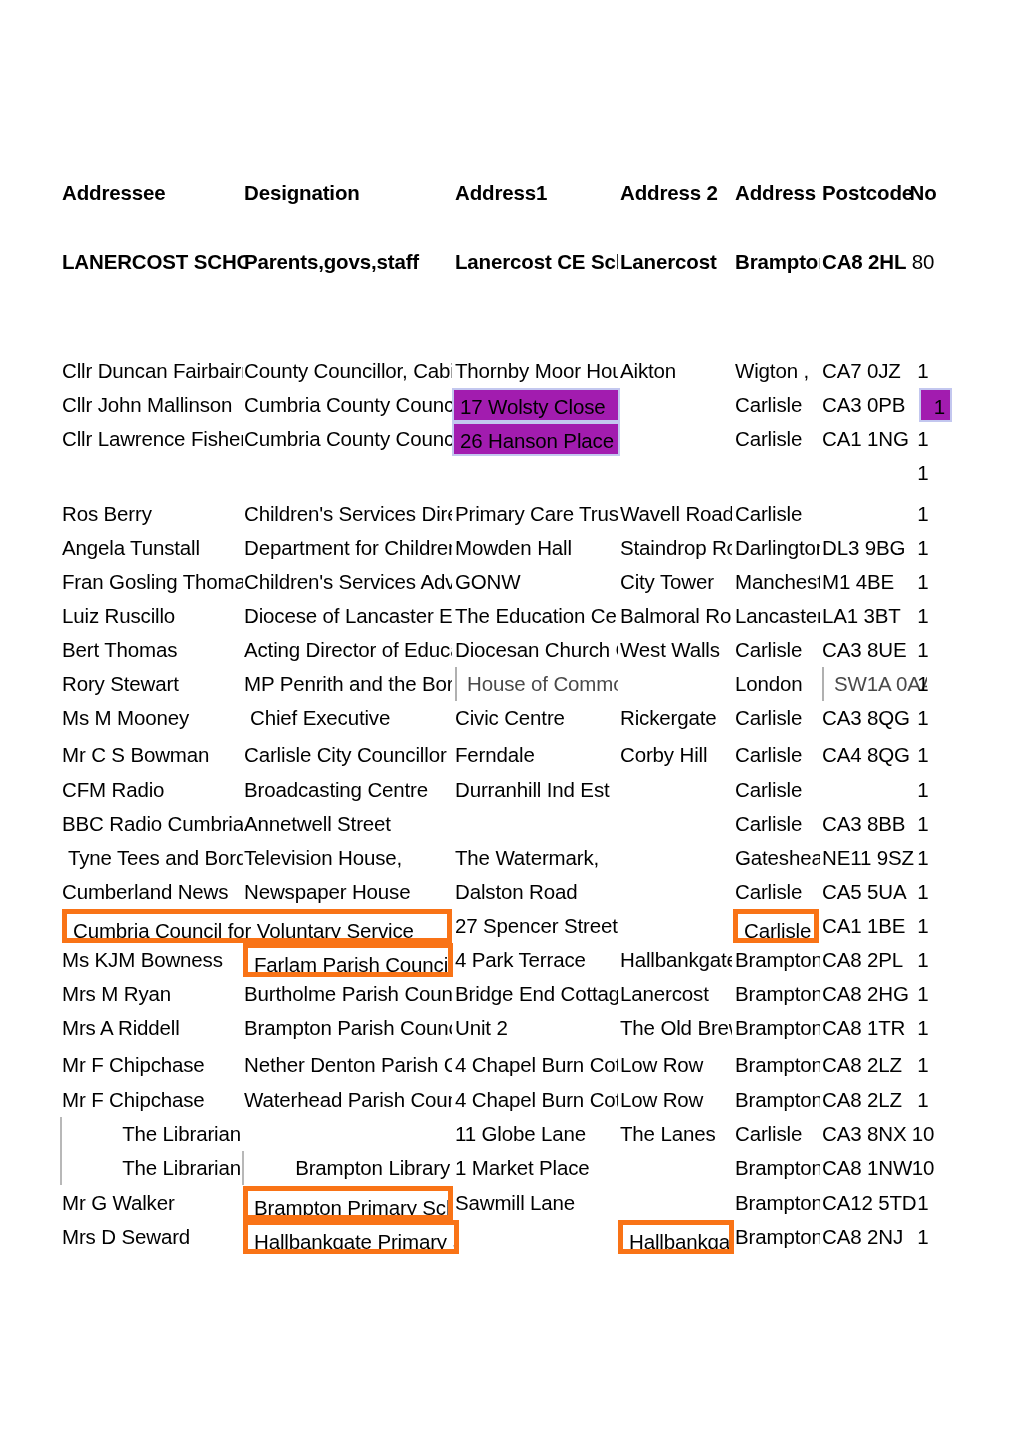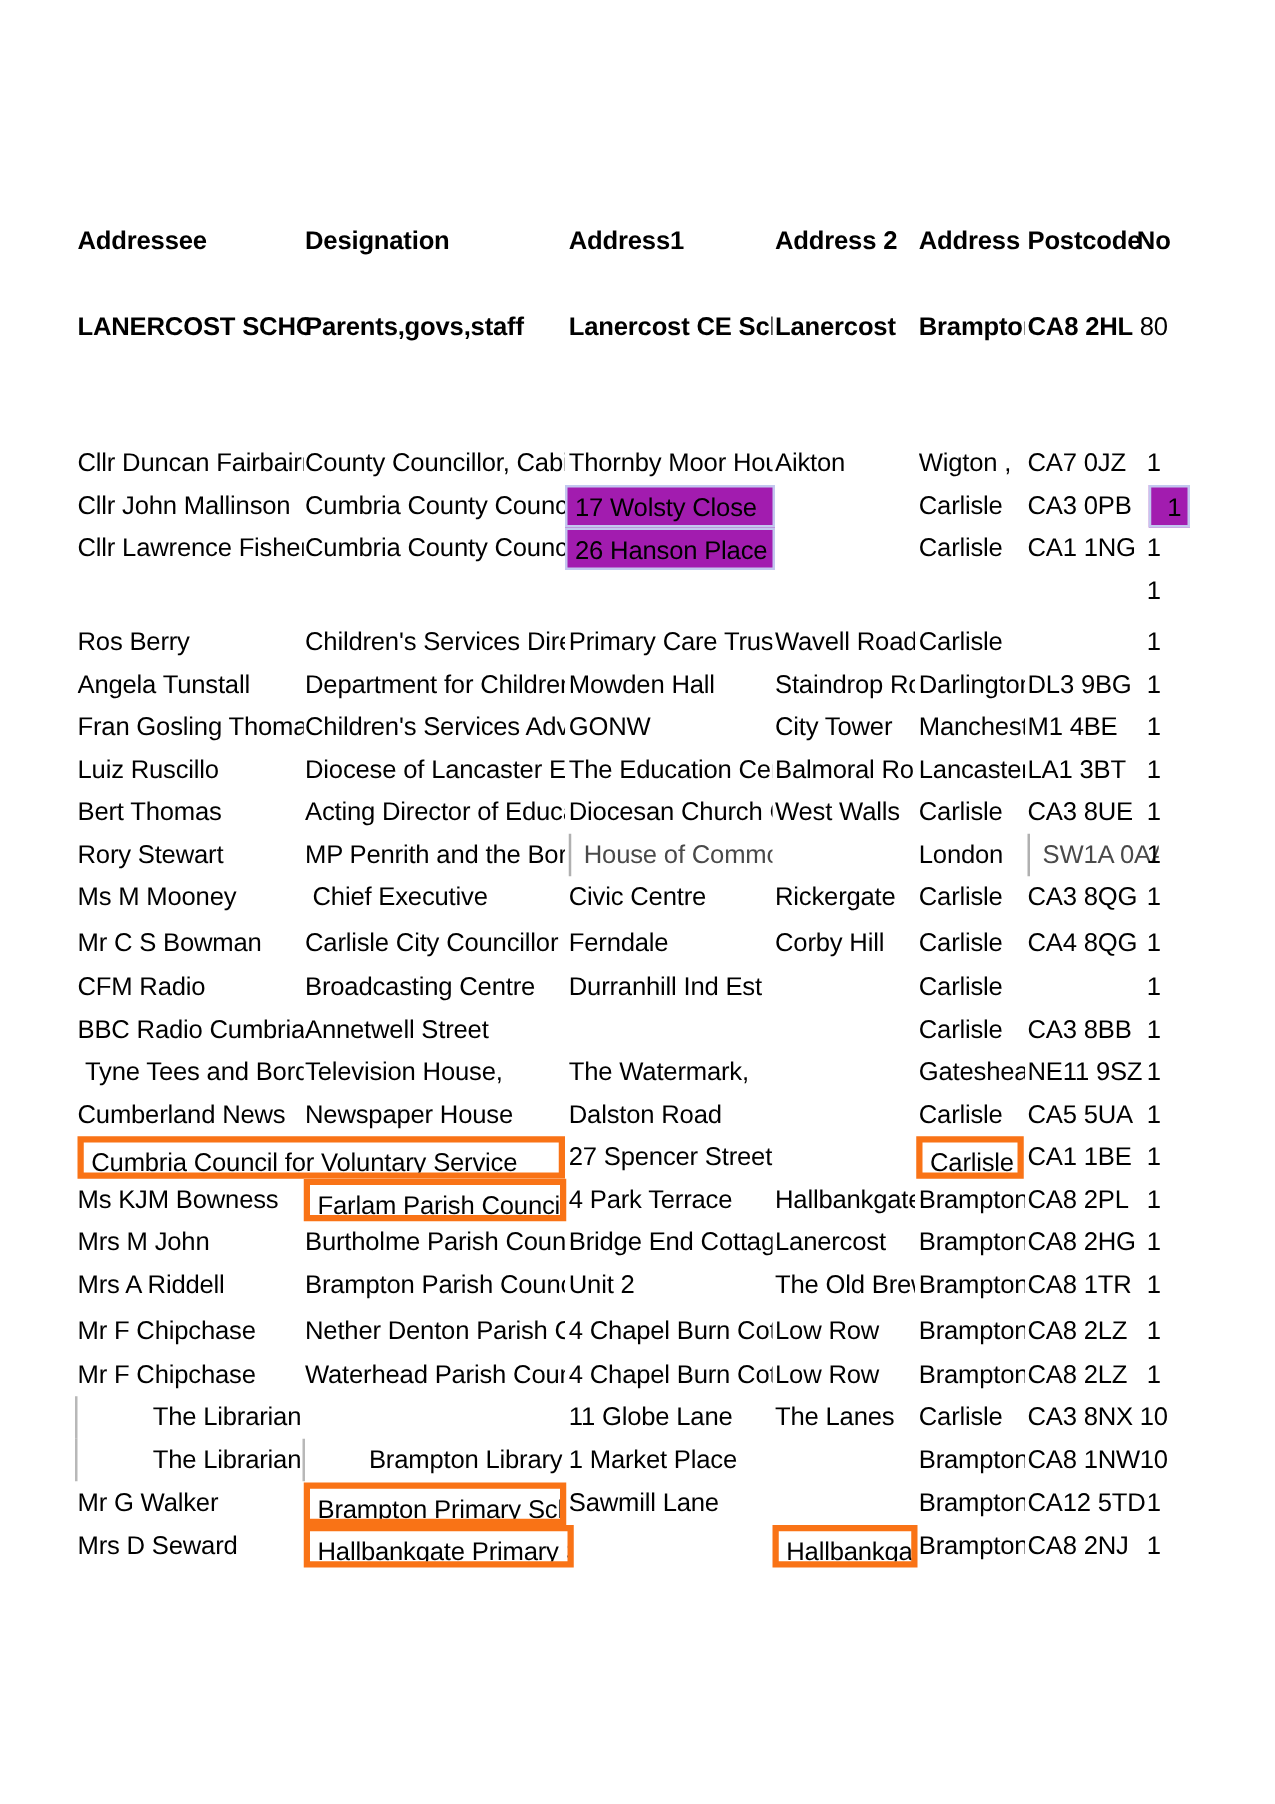--- a/index.html
+++ b/index.html
@@ -271,21 +271,21 @@
     <div class="cell c-addressee">Ms KJM Bowness</div>
     <div class="cell sel-grey pad-l" style="left:243px;width:210px;">Farlam Parish Council</div>
     <div class="cell c-address1">4 Park Terrace</div>
     <div class="cell c-address2">Hallbankgate</div>
     <div class="cell c-address3">Brampton</div>
     <div class="cell c-postcode">CA8 2PL</div>
     <div class="cell c-no">1</div>
   </div>
 
   <div class="row" style="top:977px">
-    <div class="cell c-addressee">Mrs M John</div>
+    <div class="cell c-addressee">Mrs M Ryan</div>
     <div class="cell c-designation">Burtholme Parish Council</div>
     <div class="cell c-address1">Bridge End Cottage</div>
     <div class="cell c-address2">Lanercost</div>
     <div class="cell c-address3">Brampton</div>
     <div class="cell c-postcode">CA8 2HG</div>
     <div class="cell c-no">1</div>
   </div>
 
   <div class="row" style="top:1011px">
     <div class="cell c-addressee">Mrs A Riddell</div>

